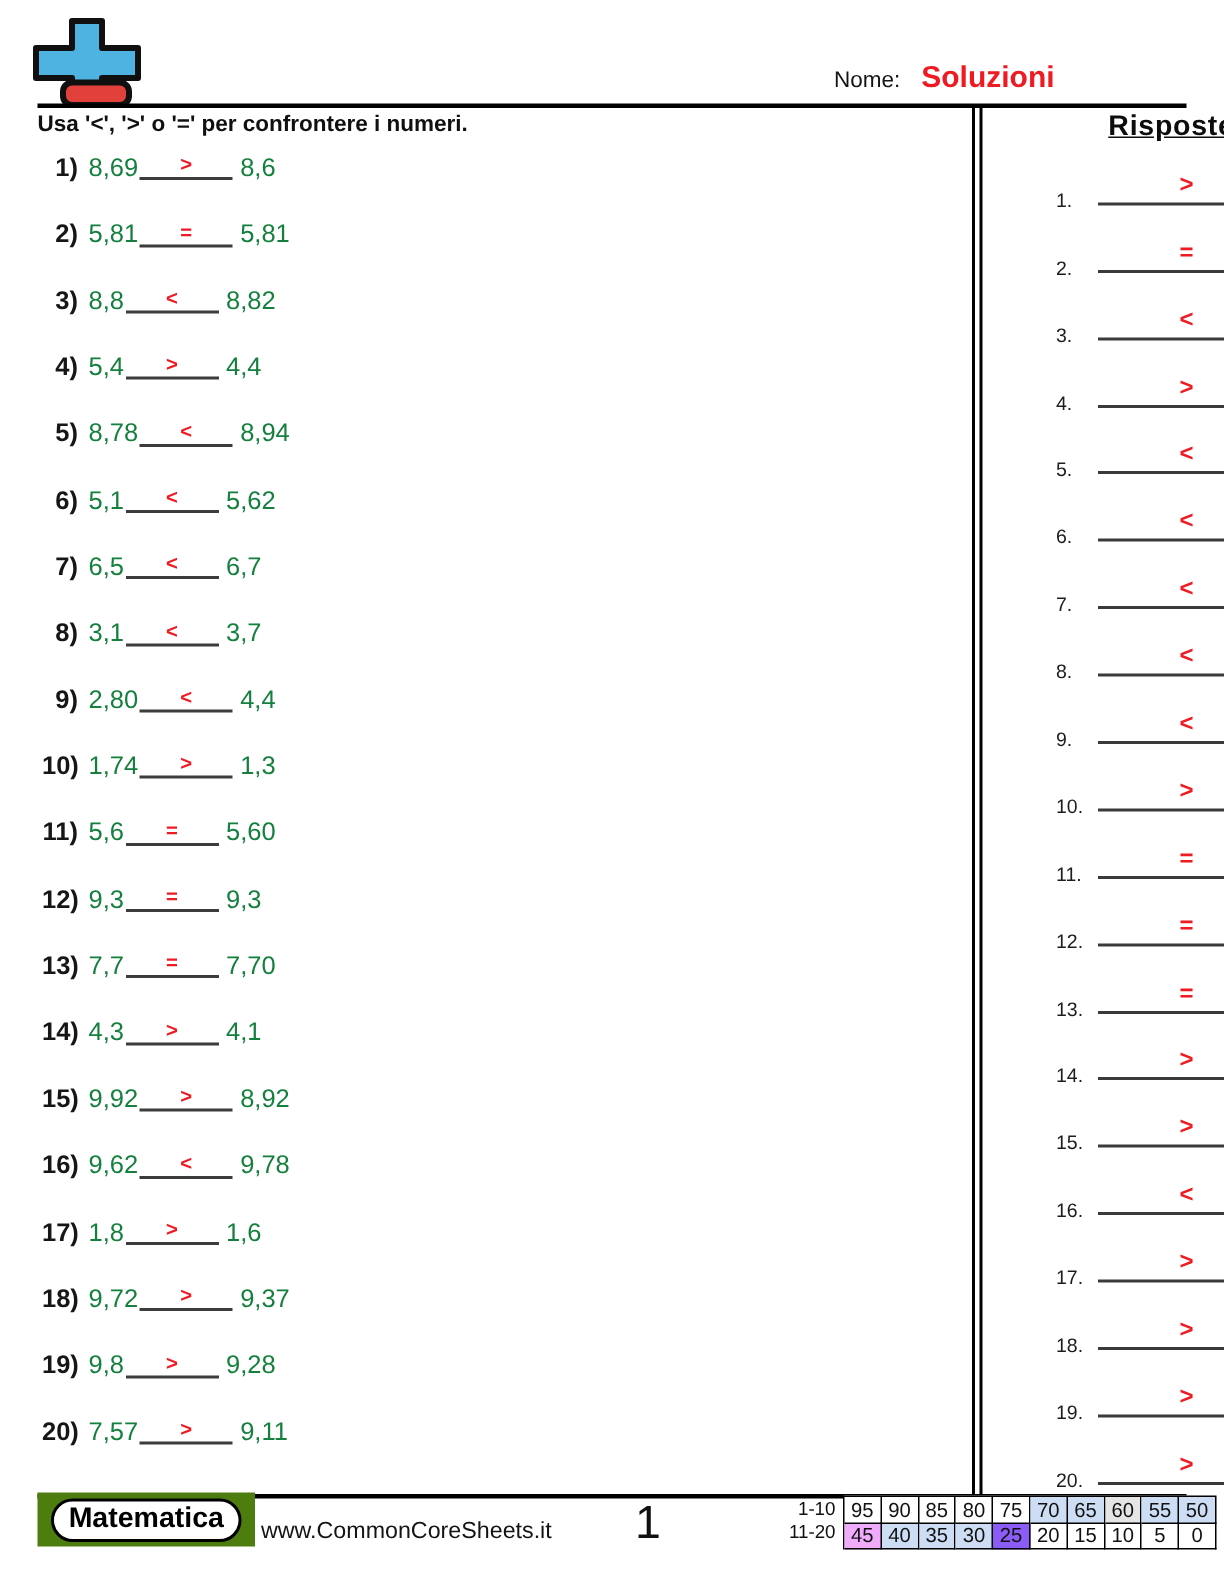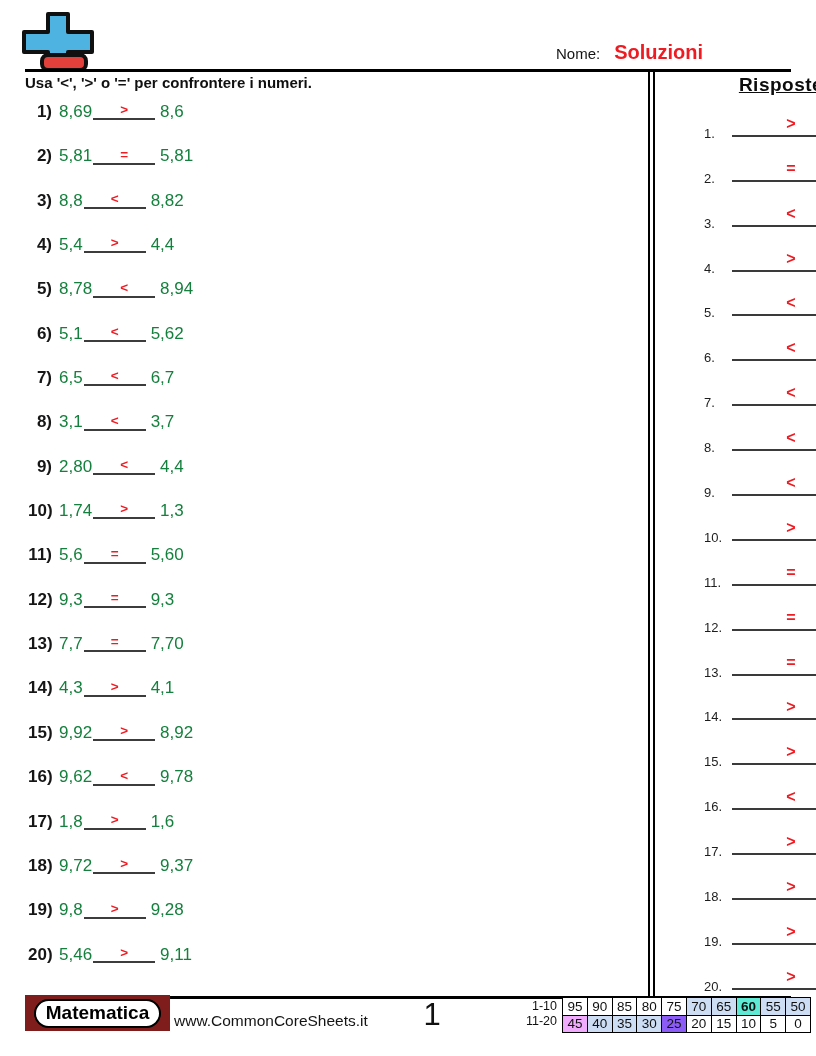--- a/index.html
+++ b/index.html
@@ -37,21 +37,21 @@
                   letter-spacing:.5px;color:#0d0d0d;height:22px;}
   #answers-mount{margin-top:4px;}
   .arow{position:relative;height:44.9px;}
   .anum{position:absolute;left:2px;bottom:4px;font-size:13px;color:#1d1d1d;}
   .ablank{position:absolute;left:30px;right:10px;bottom:8px;border-bottom:2px solid #3a3a3a;}
   .asym{position:absolute;left:0;right:0;bottom:2px;text-align:center;
         font-size:16px;font-weight:bold;color:var(--red);}
 
   
   .footer-rule{position:absolute;left:25px;right:25px;top:996px;height:3px;background:#000;}
-  .brand-block{position:absolute;left:25px;top:995px;width:145px;height:36px;background:#7f1d1d;
+  .brand-block{position:absolute;left:25px;top:995px;width:145px;height:36px;background:#4d7c0f;
                display:flex;align-items:center;justify-content:center;}
   .brand-pill{background:#fff;border:2.5px solid #000;border-radius:16px;padding:1px 10px 2px;
               font-size:19px;font-weight:bold;color:#000;white-space:nowrap;}
   .website{position:absolute;left:174px;top:1012px;font-size:15.5px;color:#141414;}
   .pagenum{position:absolute;left:408px;top:997px;width:48px;text-align:center;
            font-size:31px;color:#111;}
   .slabel{position:absolute;left:495px;width:62px;text-align:right;font-size:12.5px;color:#111;}
   .sl1{top:999px;} .sl2{top:1014px;}
   .score-table{position:absolute;left:562px;top:997px;display:grid;
                grid-template-columns:repeat(10,24.8px);grid-auto-rows:17.6px;
@@ -245,21 +245,21 @@
     <span class="pnum">19)</span>
     <span class="pval">9,8</span>
     <span class="pblank">
           <span class="psym">&gt;</span>
         </span>
     <span class="pval right">9,28</span>
   </div>
 
   <div class="prow">
     <span class="pnum">20)</span>
-    <span class="pval">5,46</span>
+    <span class="pval">7,57</span>
     <span class="pblank">
           <span class="psym">&gt;</span>
         </span>
     <span class="pval right">9,11</span>
   </div>
 </div>
 
   <div class="vsep"></div>
   <div class="answers-col">
     <div class="risposte-title">Risposte</div>
@@ -422,21 +422,21 @@
   <div class="scell">85</div>
 
   <div class="scell">80</div>
 
   <div class="scell">75</div>
 
   <div class="scell" style="background: rgb(205, 221, 244);">70</div>
 
   <div class="scell" style="background: rgb(205, 221, 244);">65</div>
 
-  <div class="scell" style="background: #5eead4; font-weight: bold;">60</div>
+  <div class="scell" style="background: #e5e5e5;">60</div>
 
   <div class="scell" style="background: rgb(205, 221, 244);">55</div>
 
   <div class="scell" style="background: rgb(205, 221, 244);">50</div>
 
   <div class="scell" style="background: #f0abfc;">45</div>
 
   <div class="scell" style="background: rgb(205, 221, 244);">40</div>
 
   <div class="scell" style="background: rgb(205, 221, 244);">35</div>

